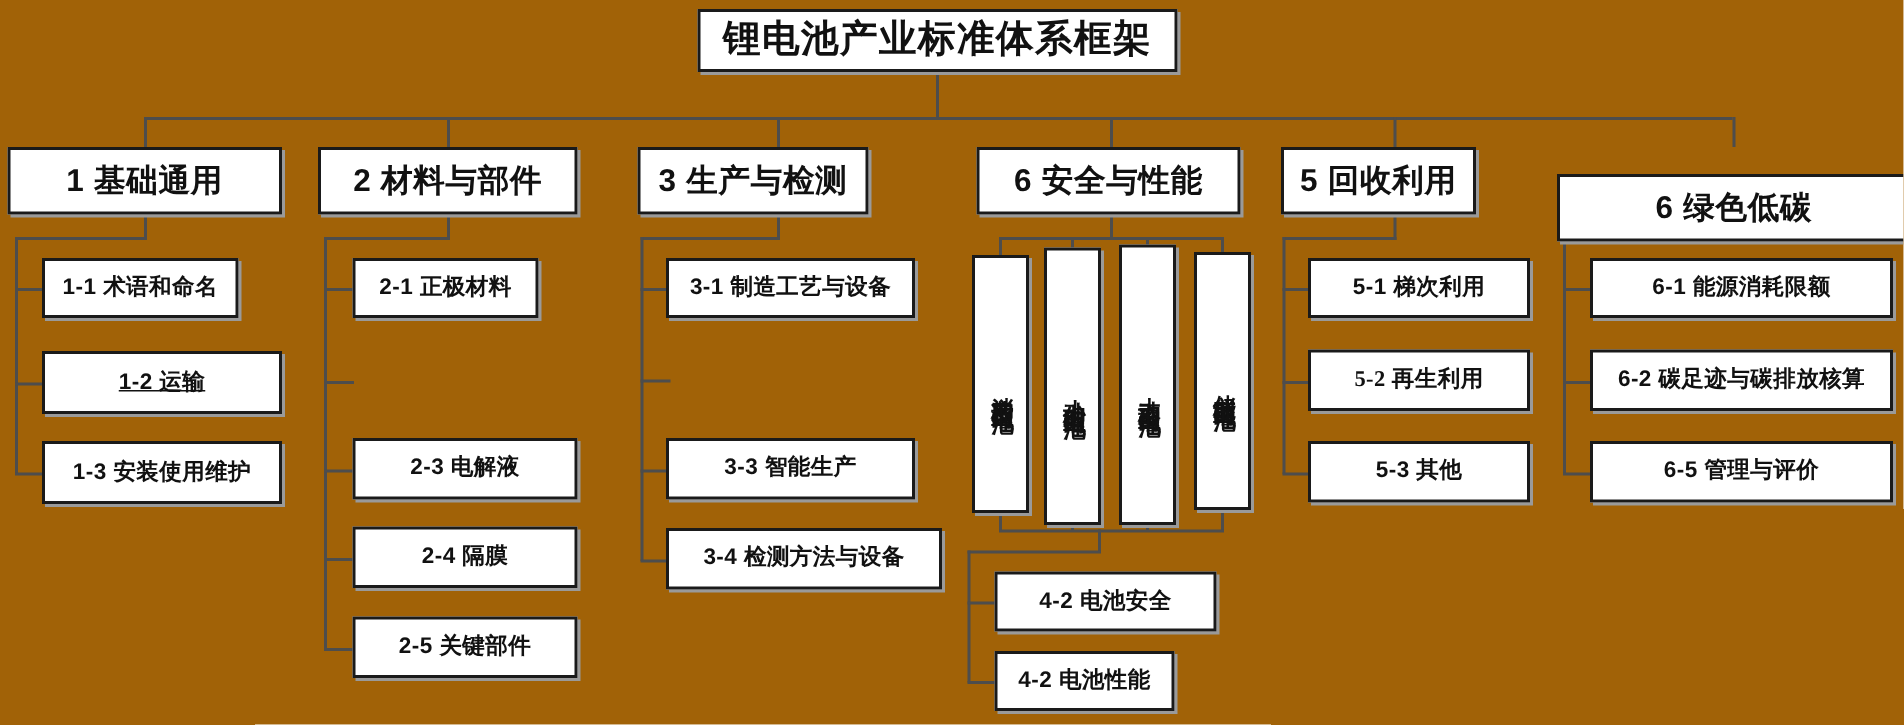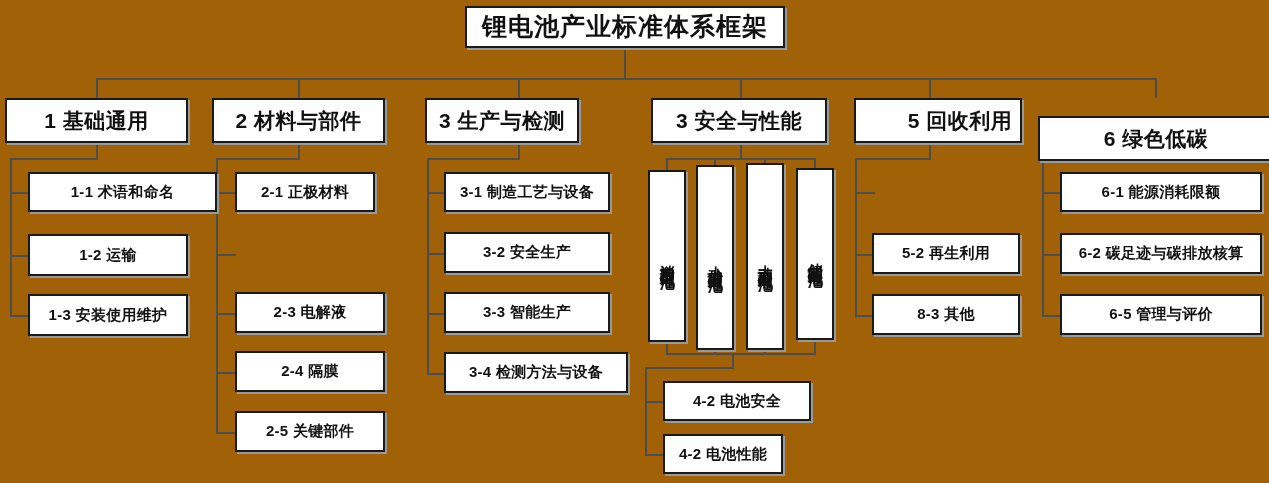--- a/index.html
+++ b/index.html
@@ -62,43 +62,43 @@
   <div class="box shadow lvl1" style="left:5px;top:98px;width:183px;height:45px;">
     <span>1 基础通用</span>
   </div>
   <div class="line v" style="left:96px;top:143px;height:17px;"></div>
   <div class="line h" style="left:10px;top:158px;width:88px;"></div>
   <div class="line v" style="left:10px;top:158px;height:158px;"></div>
   <div class="line h" style="left:10px;top:192px;width:20px;"></div>
   <div class="line h" style="left:10px;top:255px;width:20px;"></div>
   <div class="line h" style="left:10px;top:315px;width:20px;"></div>
 
-  <div class="box shadow lvl2" style="left:28px;top:172px;width:189px;height:40px;">
+  <div class="box shadow lvl2" style="left:28px;top:172px;width:131px;height:40px;">
     <span>1-1 术语和命名</span>
   </div>
-  <div class="box shadow lvl2" style="left:28px;top:234px;width:160px;height:42px;">
+  <div class="box shadow lvl2" style="left:28px;top:234px;width:160px;height:42px;text-decoration:underline;">
     <span>1-2 运输</span>
   </div>
   <div class="box shadow lvl2" style="left:28px;top:294px;width:160px;height:42px;">
     <span>1-3 安装使用维护</span>
   </div>
 
   <div class="box shadow lvl1" style="left:212px;top:98px;width:173px;height:45px;">
     <span>2 材料与部件</span>
   </div>
   <div class="line v" style="left:298px;top:143px;height:17px;"></div>
   <div class="line h" style="left:216px;top:158px;width:84px;"></div>
   <div class="line v" style="left:216px;top:158px;height:275px;"></div>
   <div class="line h" style="left:216px;top:192px;width:20px;"></div>
   <div class="line h" style="left:216px;top:254px;width:20px;"></div>
   <div class="line h" style="left:216px;top:313px;width:20px;"></div>
   <div class="line h" style="left:216px;top:372px;width:20px;"></div>
   <div class="line h" style="left:216px;top:432px;width:20px;"></div>
 
-  <div class="box shadow lvl2" style="left:235px;top:172px;width:140px;height:40px;text-align:right;">
+  <div class="box shadow lvl2" style="left:235px;top:172px;width:124px;height:40px;text-align:right;">
     <span>2-1 正极材料</span>
   </div>
   <div class="box shadow lvl2" style="left:235px;top:292px;width:150px;height:41px;">
     <span>2-3 电解液</span>
   </div>
   <div class="box shadow lvl2" style="left:235px;top:351px;width:150px;height:41px;">
     <span>2-4 隔膜</span>
   </div>
   <div class="box shadow lvl2" style="left:235px;top:411px;width:150px;height:41px;">
     <span>2-5 关键部件</span>
@@ -111,32 +111,29 @@
   <div class="line h" style="left:427px;top:158px;width:93px;"></div>
   <div class="line v" style="left:427px;top:158px;height:216px;"></div>
   <div class="line h" style="left:427px;top:192px;width:20px;"></div>
   <div class="line h" style="left:427px;top:253px;width:20px;"></div>
   <div class="line h" style="left:427px;top:313px;width:20px;"></div>
   <div class="line h" style="left:427px;top:373px;width:20px;"></div>
 
   <div class="box shadow lvl2" style="left:444px;top:172px;width:166px;height:40px;">
     <span>3-1 制造工艺与设备</span>
   </div>
-  <div class="box shadow lvl2" style="left:444px;top:232px;width:166px;height:41px;">
-    <span>3-2 安全生产</span>
-  </div>
   <div class="box shadow lvl2" style="left:444px;top:292px;width:166px;height:41px;">
     <span>3-3 智能生产</span>
   </div>
   <div class="box shadow lvl2" style="left:444px;top:352px;width:184px;height:41px;">
     <span>3-4 检测方法与设备</span>
   </div>
 
   <div class="box shadow lvl1" style="left:651px;top:98px;width:176px;height:45px;">
-    <span>3 安全与性能</span>
+    <span>6 安全与性能</span>
   </div>
   <div class="line v" style="left:740px;top:143px;height:16px;"></div>
 
   <div class="line h" style="left:666px;top:158px;width:150px;"></div>
   <div class="line v" style="left:666px;top:158px;height:14px;"></div>
   <div class="line v" style="left:714px;top:158px;height:14px;"></div>
   <div class="line v" style="left:764px;top:158px;height:14px;"></div>
   <div class="line v" style="left:814px;top:158px;height:14px;"></div>
 
   <div class="box shadow vert" style="left:648px;top:170px;width:38px;height:172px;">
@@ -163,35 +160,38 @@
   <div class="line h" style="left:645px;top:401px;width:20px;"></div>
   <div class="line h" style="left:645px;top:454px;width:20px;"></div>
 
   <div class="box shadow lvl2" style="left:663px;top:381px;width:148px;height:40px;">
     <span>4-2 电池安全</span>
   </div>
   <div class="box shadow lvl2" style="left:663px;top:434px;width:120px;height:40px;">
     <span>4-2 电池性能</span>
   </div>
 
-  <div class="box shadow lvl1" style="left:854px;top:98px;width:168px;height:45px;padding-left:44px;">
+  <div class="box shadow lvl1" style="left:854px;top:98px;width:130px;height:45px;">
     <span>5 回收利用</span>
   </div>
   <div class="line v" style="left:929px;top:143px;height:17px;"></div>
   <div class="line h" style="left:855px;top:158px;width:76px;"></div>
   <div class="line v" style="left:855px;top:158px;height:158px;"></div>
   <div class="line h" style="left:855px;top:192px;width:20px;"></div>
   <div class="line h" style="left:855px;top:254px;width:20px;"></div>
   <div class="line h" style="left:855px;top:315px;width:20px;"></div>
 
-  <div class="box shadow lvl2" style="left:872px;top:233px;width:148px;height:41px;">
+  <div class="box shadow lvl2" style="left:872px;top:172px;width:148px;height:40px;">
+    <span>5-1 梯次利用</span>
+  </div>
+  <div class="box shadow lvl2" style="left:872px;top:233px;width:148px;height:41px;font-family:Liberation Serif, serif;">
     <span>5-2 再生利用</span>
   </div>
   <div class="box shadow lvl2" style="left:872px;top:294px;width:148px;height:41px;">
-    <span>8-3 其他</span>
+    <span>5-3 其他</span>
   </div>
 
   <div class="box shadow lvl1" style="left:1038px;top:116px;width:236px;height:45px;">
     <span>6 绿色低碳</span>
   </div>
   <div class="line v" style="left:1155px;top:143px;height:17px;"></div>
   <div class="line h" style="left:1042px;top:158px;width:115px;"></div>
   <div class="line v" style="left:1042px;top:158px;height:158px;"></div>
   <div class="line h" style="left:1042px;top:192px;width:20px;"></div>
   <div class="line h" style="left:1042px;top:254px;width:20px;"></div>

